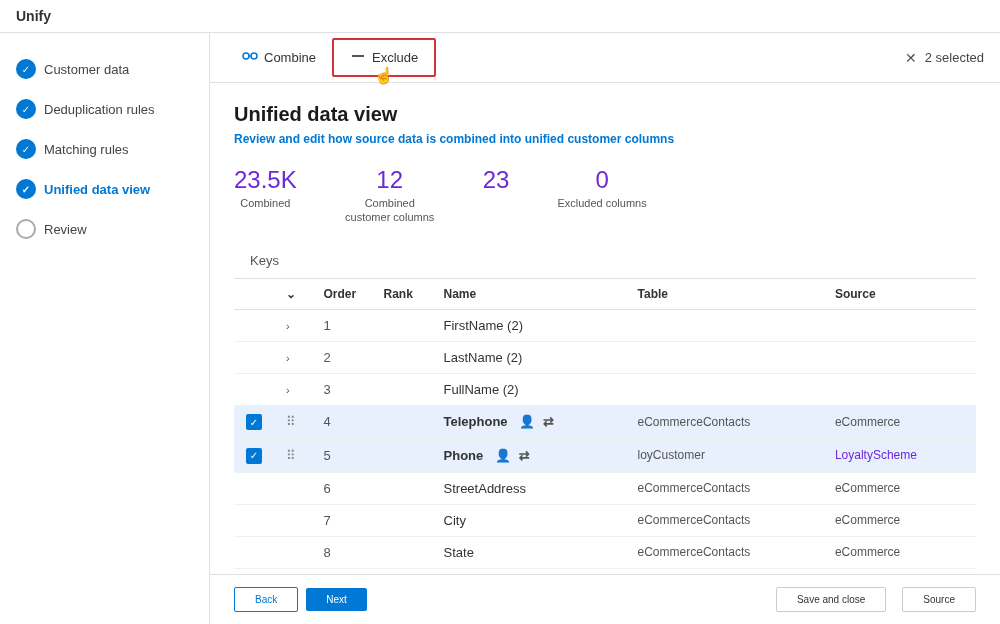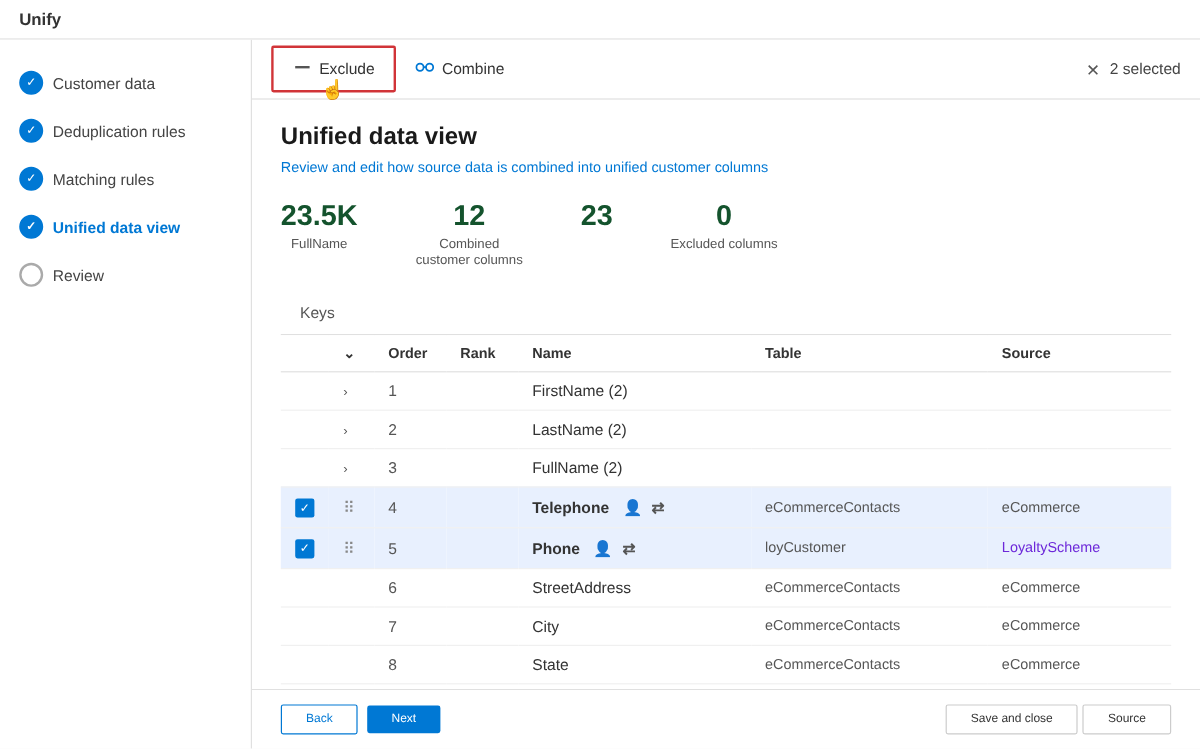--- a/index.html
+++ b/index.html
@@ -26,46 +26,46 @@
     .toolbar { display: flex; align-items: center; gap: 0; border-bottom: 1px solid #e0e0e0; padding: 0 16px; background: #fff; height: 50px; }
     .toolbar-btn { display: flex; align-items: center; gap: 6px; padding: 8px 16px; cursor: pointer; font-size: 13px; color: #333; border: none; background: none; border-radius: 2px; }
     .toolbar-btn.active-outline { border: 2px solid #d13438; color: #333; }
     .toolbar-right { margin-left: auto; display: flex; align-items: center; gap: 8px; color: #444; font-size: 13px; }
     .x-icon { font-size: 14px; color: #555; }
 
     
     .page-content { flex: 1; overflow-y: auto; padding: 20px 24px; background: #fff; }
 
     .page-title { font-size: 20px; font-weight: 600; color: #1a1a1a; margin-bottom: 6px; }
-    .page-subtitle { color: #0078d4; font-size: 12px; margin-bottom: 20px; }
+    .page-subtitle { color: #0078d4; font-size: 12px; margin-bottom: 20px; font-weight: bold; }
 
     
     .stats-row { display: flex; gap: 48px; margin-bottom: 20px; }
     .stat-item { text-align: center; }
-    .stat-number { font-size: 24px; font-weight: 700; color: #14532d; }
+    .stat-number { font-size: 24px; font-weight: 400; color: #6d28d9; }
     .stat-label { font-size: 11px; color: #555; text-align: center; max-width: 90px; line-height: 1.3; margin-top: 2px; }
 
     
     .tab-bar { display: flex; border-bottom: 1px solid #e0e0e0; margin-bottom: 0; }
     .tab { padding: 8px 16px; cursor: pointer; font-size: 13px; color: #555; border-bottom: 2px solid transparent; }
     .tab.active { color: #0078d4; border-bottom: 2px solid #0078d4; font-weight: 600; }
 
     
     .data-table { width: 100%; border-collapse: collapse; margin-top: 0; }
     .data-table th { text-align: left; font-weight: 600; font-size: 12px; color: #333; padding: 8px 12px; border-bottom: 1px solid #e0e0e0; background: #fff; }
     .data-table td { padding: 8px 12px; border-bottom: 1px solid #f0f0f0; font-size: 13px; color: #333; }
     .data-table tr.selected-row { background: #e8f0fe; }
 
     .expand-icon { color: #555; cursor: pointer; font-size: 11px; }
     .checkbox-blue { width: 16px; height: 16px; background: #0078d4; border: none; border-radius: 2px; display: inline-flex; align-items: center; justify-content: center; color: #fff; font-size: 10px; }
     .drag-icon { color: #888; margin-right: 4px; cursor: grab; }
 
     
     .footer { display: flex; align-items: center; padding: 12px 24px; border-top: 1px solid #e0e0e0; background: #fff; gap: 8px; }
-    .footer-right { margin-left: auto; display: flex; gap: 4px; }
+    .footer-right { margin-left: auto; display: flex; gap: 16px; }
     .btn { padding: 6px 20px; border-radius: 2px; font-size: 10px; cursor: pointer; }
     .btn-outline { border: 1px solid #0078d4; background: #fff; color: #0078d4; }
     .btn-primary { border: none; background: #0078d4; color: #fff; }
     .btn-secondary { border: 1px solid #ccc; background: #fff; color: #333; }
 
     .th-order { width: 60px; }
     .th-rank { width: 60px; }
     .th-check { width: 36px; }
     .th-expand { width: 36px; }
   </style>
@@ -102,53 +102,53 @@
           <div class="sidebar-item">
             <div class="step-circle empty"></div>
             <span>Review</span>
           </div>
         </div>
     </div>
 
     <div class="content-area">
 
       <div class="toolbar">
-        <button class="toolbar-btn active-outline" style="border: 2px solid #d13438; position:relative;">
-          <span>
-            <svg width="16" height="16" viewBox="0 0 16 16" fill="none">
-              <rect x="2" y="7" width="12" height="2" fill="#555"></rect>
-            </svg>
-          </span>
-          <span>Exclude</span>
-          <span style="position:absolute;bottom:-10px;left:50%;transform:translateX(-50%);font-size:16px;">☝</span>
-        </button>
         <button class="toolbar-btn">
           <span>
             <svg width="16" height="16" viewBox="0 0 16 16" fill="none">
               <circle cx="4" cy="8" r="3" stroke="#0078d4" stroke-width="1.5"></circle>
               <circle cx="12" cy="8" r="3" stroke="#0078d4" stroke-width="1.5"></circle>
               <path d="M7 8h2" stroke="#0078d4" stroke-width="1.5"></path>
             </svg>
           </span>
           <span>Combine</span>
         </button>
+        <button class="toolbar-btn active-outline" style="border: 2px solid #d13438; position:relative;">
+          <span>
+            <svg width="16" height="16" viewBox="0 0 16 16" fill="none">
+              <rect x="2" y="7" width="12" height="2" fill="#555"></rect>
+            </svg>
+          </span>
+          <span>Exclude</span>
+          <span style="position:absolute;bottom:-10px;left:50%;transform:translateX(-50%);font-size:16px;">☝</span>
+        </button>
         <div class="toolbar-right">
           <span class="x-icon">✕</span>
           <span>2 selected</span>
         </div>
       </div>
 
       <div class="page-content">
         <div class="page-title">Unified data view</div>
         <div class="page-subtitle">Review and edit how source data is combined into unified customer columns</div>
 
         <div class="stats-row" id="stats-row">
             <div class="stat-item">
               <div class="stat-number">23.5K</div>
-              <div class="stat-label">FullName</div>
+              <div class="stat-label">Combined</div>
             </div>
             <div class="stat-item">
               <div class="stat-number">12</div>
               <div class="stat-label">Combined customer columns</div>
             </div>
             <div class="stat-item">
               <div class="stat-number">23</div>
             </div>
             <div class="stat-item">
               <div class="stat-number">0</div>

